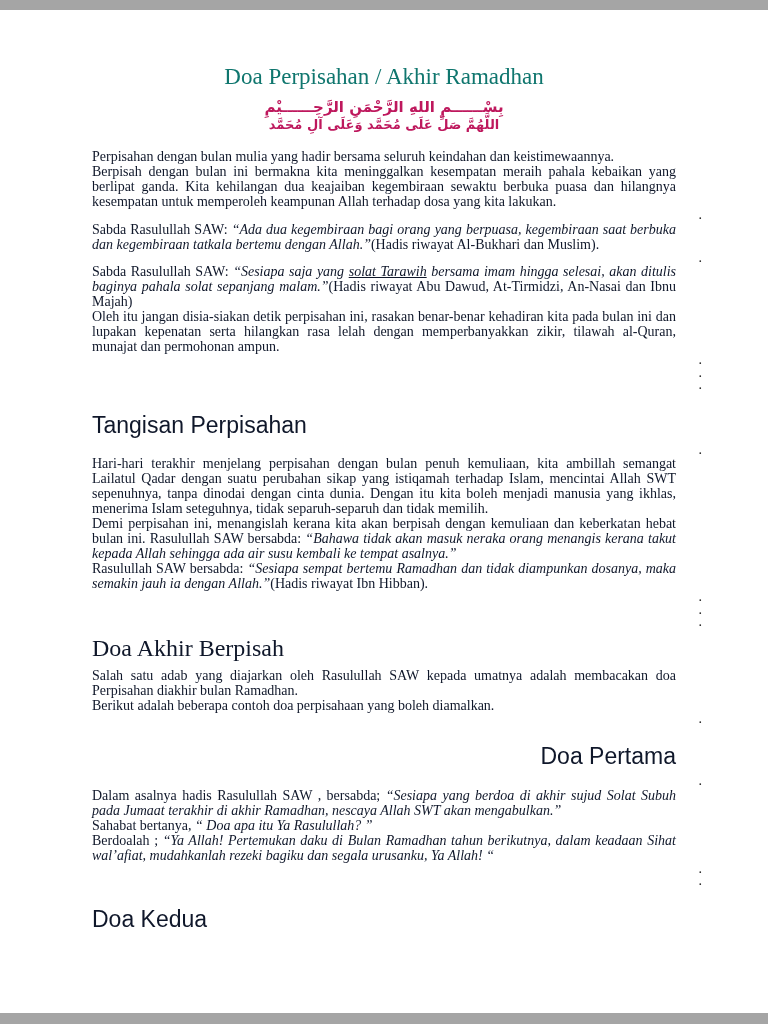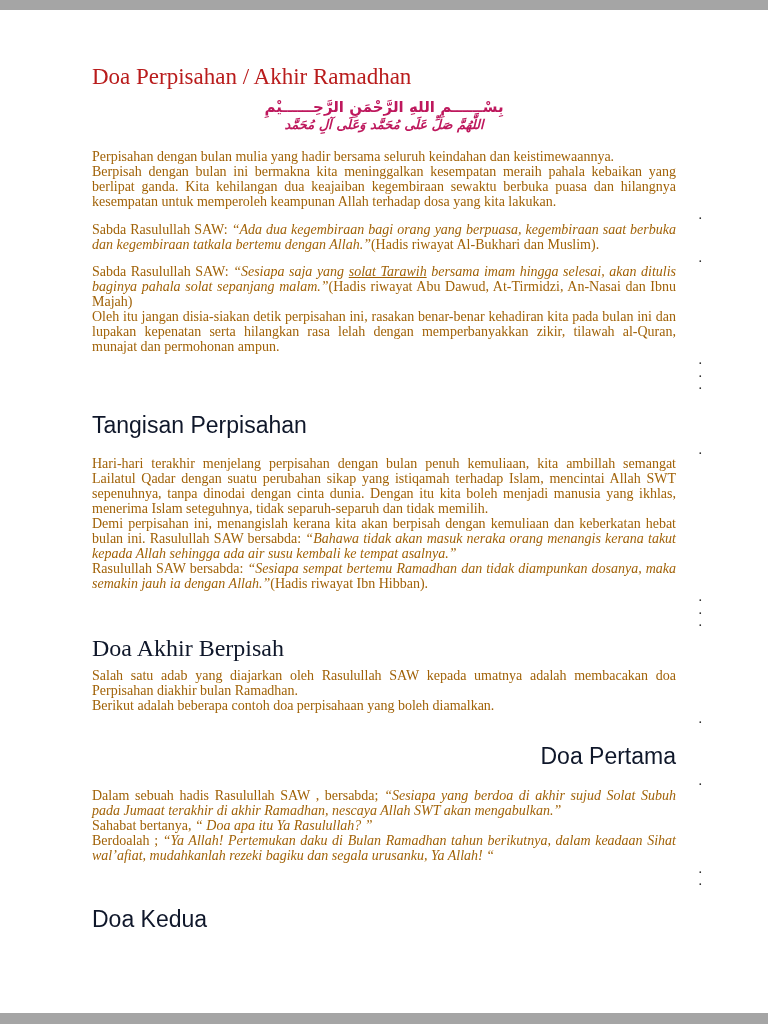--- a/index.html
+++ b/index.html
@@ -15,39 +15,39 @@
   .edge.top { top: 0; height: 10px; }
   .edge.bottom { bottom: 0; height: 11px; }
   .content {
     position: absolute;
     left: 92px; width: 584px; top: 64px;
   }
   .doc-title {
     font-family: "Liberation Serif", serif;
     font-weight: 400;
     font-size: 23px; line-height: 26px;
-    text-align: left;
+    text-align: center;
     margin: 0 0 8px 0;
-    color: #b91c1c;
+    color: #0f766e;
   }
   .arabic {
     text-align: center;
     direction: rtl;
     font-family: "DejaVu Sans", sans-serif;
     font-weight: 700;
     color: #be185d;
     line-height: 1.25;
   }
-  .arabic.last { margin-bottom: 16px; font-style: italic; }
+  .arabic.last { margin-bottom: 16px; }
   .para {
     font-family: "Liberation Serif", serif;
     font-size: 14px; line-height: 15px;
     text-align: justify;
     margin: 0;
-    color: #a16207;
+    color: #0f172a;
   }
   .it { font-style: italic; }
   .link { text-decoration: underline; cursor: pointer; }
   .dots {
     text-align: right;
     margin-right: -26px;
     font-family: "Liberation Serif", serif;
     font-size: 14px; line-height: 12.5px;
     color: #1b1b1b;
   }
@@ -101,21 +101,21 @@
       <h2 class="heading serif" style="margin-top: 6px;">Doa Akhir Berpisah</h2>
       <p class="para" style="margin-top: 2px;"><span class="">Salah satu adab yang diajarkan oleh Rasulullah SAW kepada umatnya adalah membacakan doa Perpisahan diakhir bulan Ramadhan.</span></p>
       <p class="para"><span class="">Berikut adalah beberapa contoh doa perpisahaan yang boleh diamalkan.</span></p>
       <div class="dots">
         <div>.</div>
       </div>
       <h2 class="heading sans" style="margin-top: 18px; text-align: right;">Doa Pertama</h2>
       <div class="dots">
         <div>.</div>
       </div>
-      <p class="para"><span class="">Dalam sebuah hadis Rasulullah SAW , bersabda;  </span><span class="it ">“Sesiapa yang berdoa di akhir sujud Solat Subuh pada Jumaat terakhir di akhir Ramadhan, nescaya Allah SWT akan mengabulkan.”</span></p>
+      <p class="para"><span class="">Dalam asalnya hadis Rasulullah SAW , bersabda;  </span><span class="it ">“Sesiapa yang berdoa di akhir sujud Solat Subuh pada Jumaat terakhir di akhir Ramadhan, nescaya Allah SWT akan mengabulkan.”</span></p>
       <p class="para"><span class=""> Sahabat bertanya, </span><span class="it ">“ Doa apa itu Ya Rasulullah? ”</span></p>
       <p class="para"><span class="">Berdoalah ; </span><span class="it ">“Ya Allah! Pertemukan daku di Bulan Ramadhan tahun berikutnya, dalam keadaan Sihat wal’afiat, mudahkanlah rezeki bagiku dan segala urusanku, Ya Allah! “</span></p>
       <div class="dots">
         <div>.</div>
         <div>.</div>
       </div>
       <h2 class="heading sans" style="margin-top: 18px;">Doa Kedua</h2>
     </div>
 </div>
 

